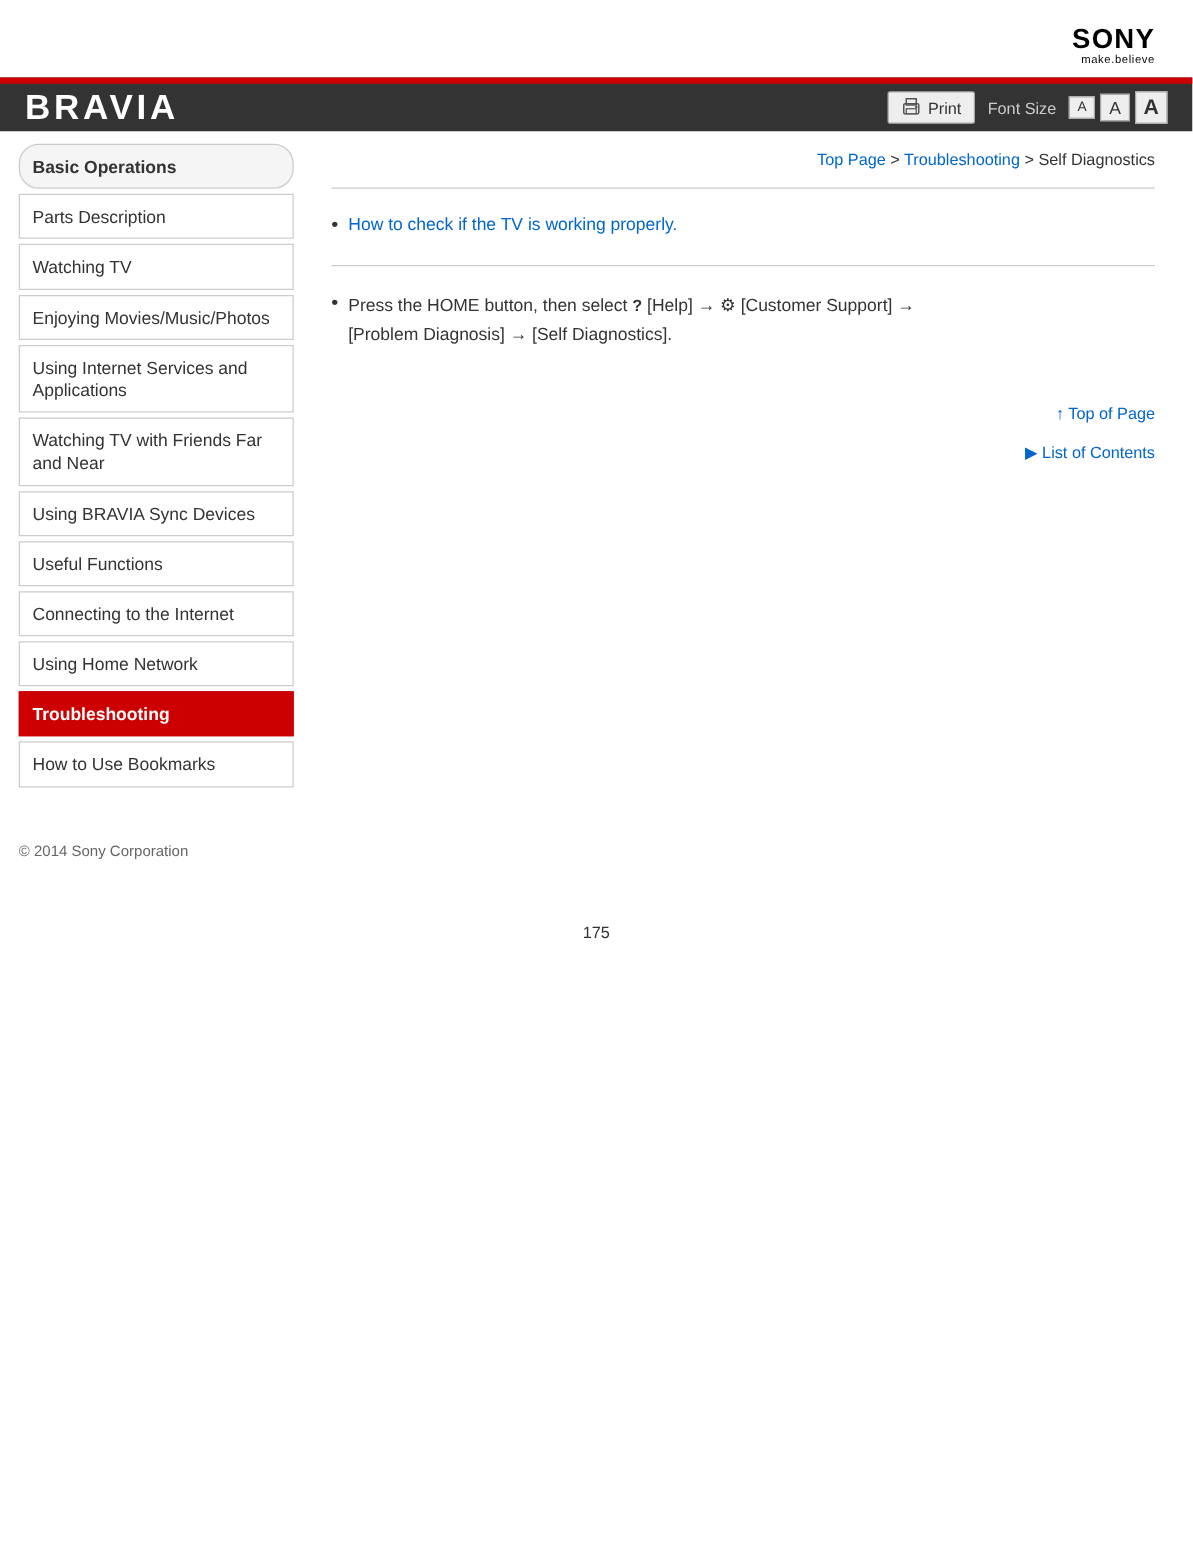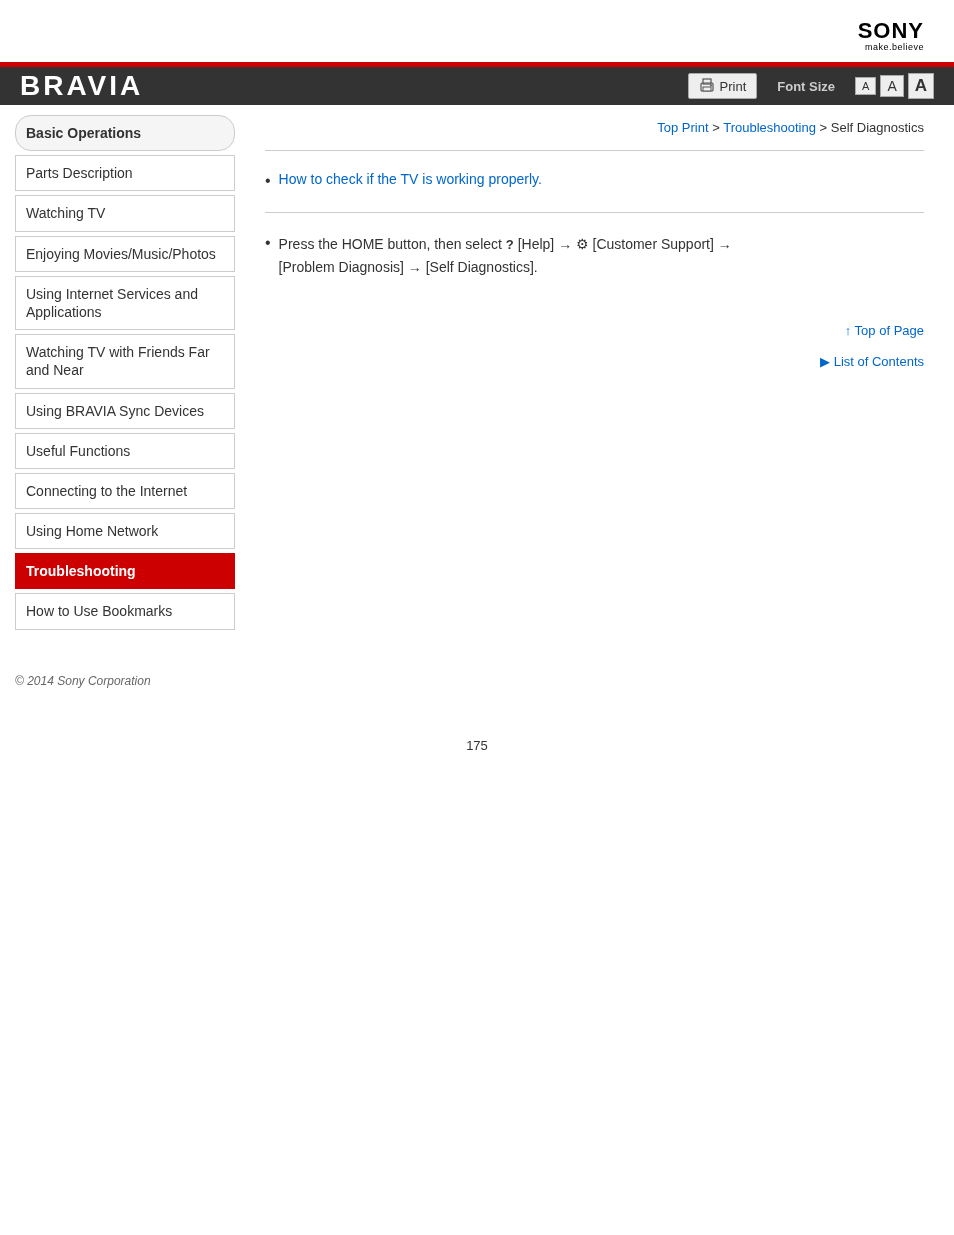--- a/index.html
+++ b/index.html
@@ -54,40 +54,39 @@
       font-size: 28px;
       font-weight: bold;
       color: #fff;
       letter-spacing: 3px;
       font-family: Arial, Helvetica, sans-serif;
     }
 
     .header-controls {
       display: flex;
       align-items: center;
-      gap: 20px;
+      gap: 10px;
     }
 
     .print-btn {
       display: flex;
       align-items: center;
       gap: 5px;
       border: 1px solid #aaa;
       background: #eee;
       color: #333;
       padding: 4px 10px;
       font-size: 13px;
       cursor: pointer;
       border-radius: 2px;
     }
 
     .font-size-label {
       color: #ccc;
       font-size: 13px;
-      font-weight: bold;
     }
 
     .font-size-btns {
       display: flex;
       align-items: center;
       gap: 4px;
     }
 
     .font-btn {
       border: 1px solid #aaa;
@@ -219,21 +218,20 @@
       cursor: pointer;
       display: block;
     }
 
     .page-footer {
       display: flex;
       justify-content: space-between;
       align-items: center;
       padding: 20px 30px 20px 15px;
       margin-top: 10px;
-      font-style: italic;
     }
 
     .copyright {
       font-size: 12px;
       color: #666;
     }
 
     .page-number {
       font-size: 13px;
       color: #333;
@@ -316,21 +314,21 @@
       <span>Troubleshooting</span>
     </div>
     <div class="sidebar-item">
       <span>How to Use Bookmarks</span>
     </div>
   </div>
 
   <div class="content-area">
 
     <div class="breadcrumb">
-      <span class="breadcrumb-link">Top Print</span><span> &gt; </span><span class="breadcrumb-link">Troubleshooting</span><span> &gt; </span><span>Self Diagnostics</span>
+      <span class="breadcrumb-link">Top Page</span><span> &gt; </span><span class="breadcrumb-link">Troubleshooting</span><span> &gt; </span><span>Self Diagnostics</span>
     </div>
 
     <hr class="divider">
 
     <ul class="content-list">
       <li>
         <a class="content-link">How to check if the TV is working properly.</a>
       </li>
     </ul>
 

